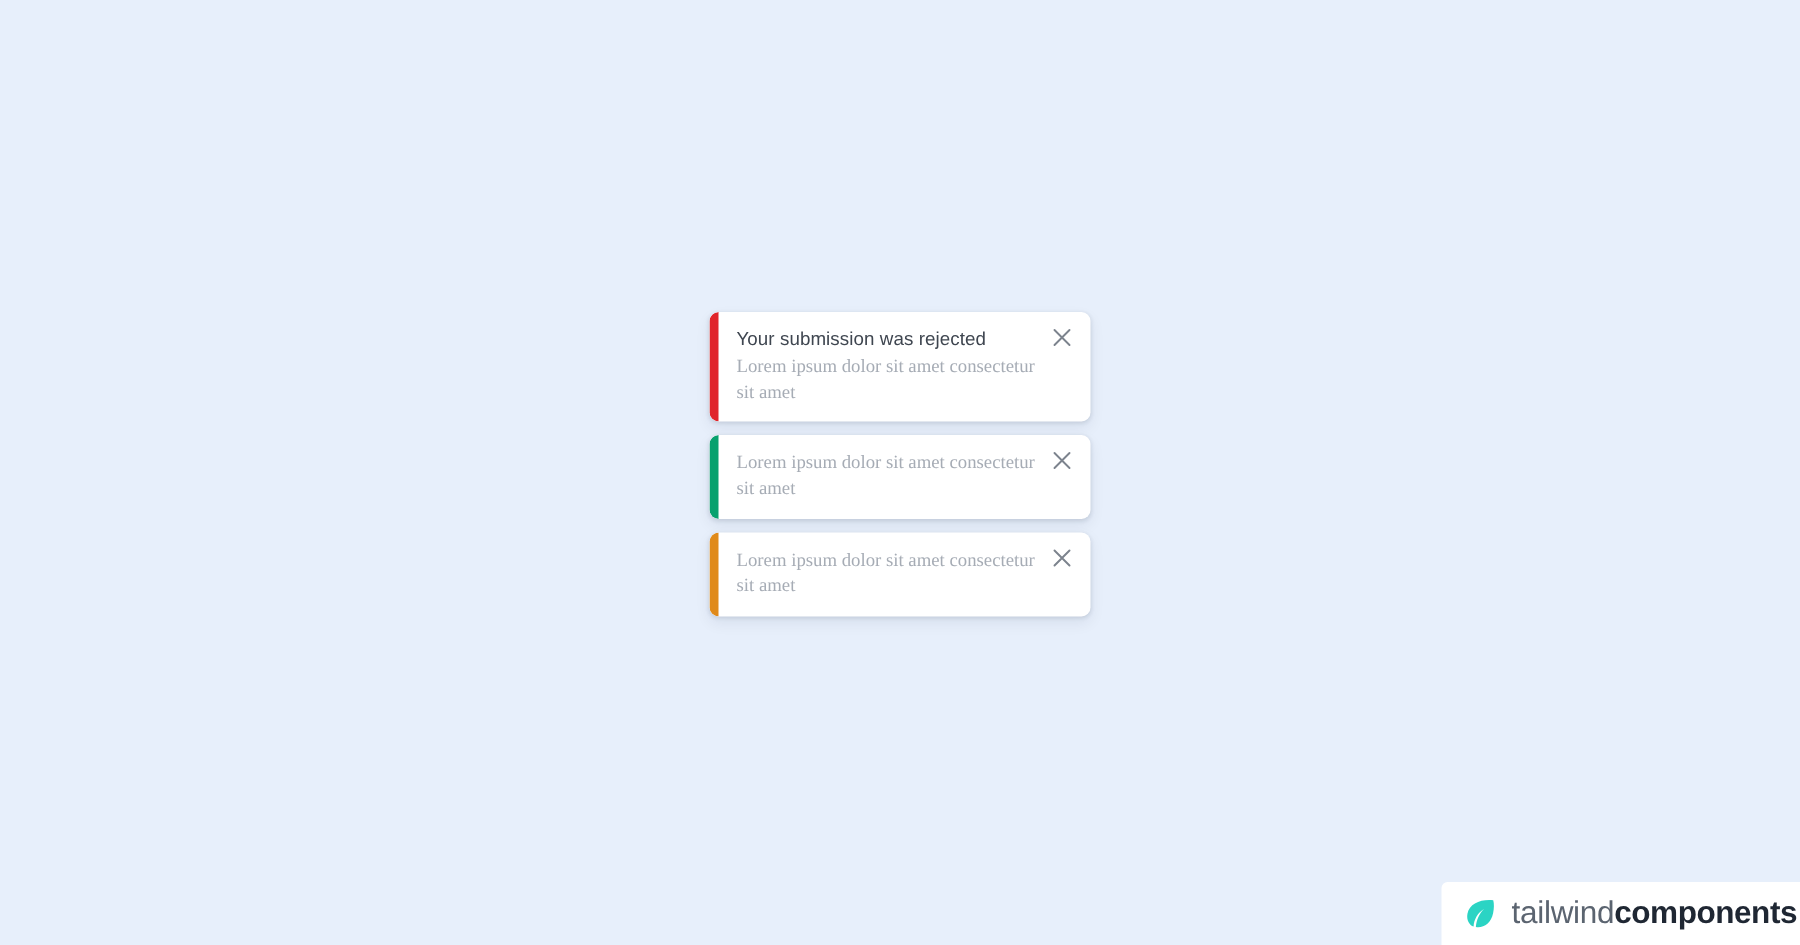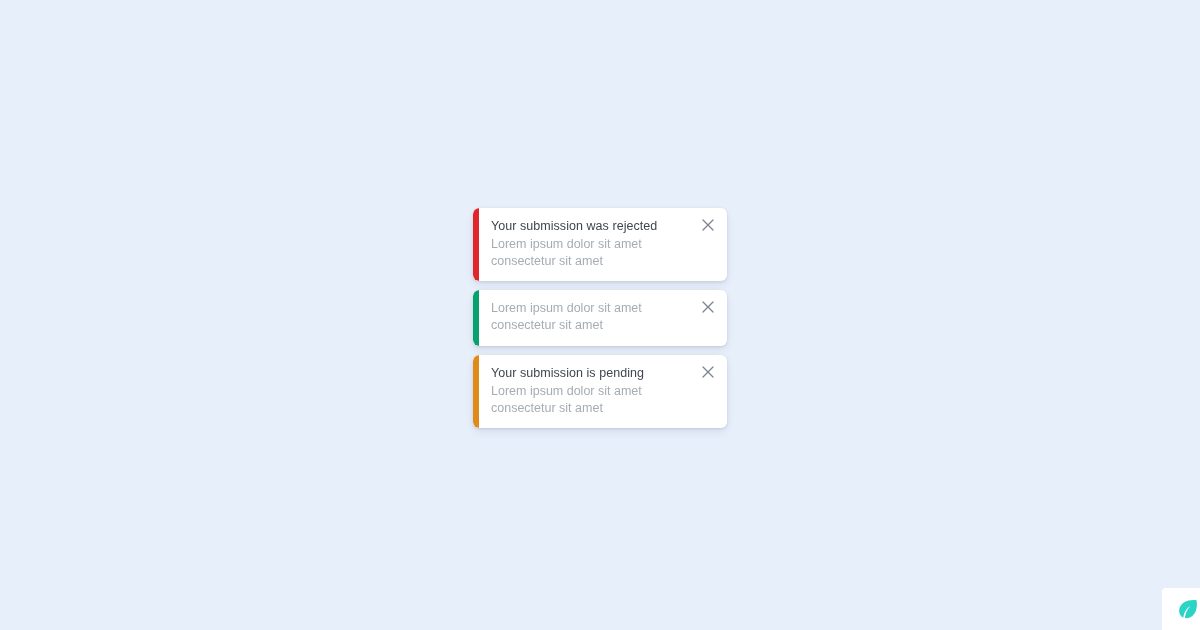--- a/index.html
+++ b/index.html
@@ -59,20 +59,21 @@
     white-space: nowrap;
   }
 
   .toast-desc {
     font-size: 12.5px;
     line-height: 16.5px;
     color: #a6acb5;
     margin: 0;
     padding-right: 8px;
     max-width: 212px;
+    font-family: Liberation Serif, serif;
   }
 
   .toast-close {
     position: absolute;
     top: 9px;
     right: 10px;
     width: 16px;
     height: 16px;
     padding: 0;
     margin: 0;
@@ -153,33 +154,33 @@
             <path d="M2 2 L12 12 M12 2 L2 12" stroke="#7c838d" stroke-width="1.3" stroke-linecap="round"></path>
           </svg>
         </span>
       </button>
     </div>
   </div>
 
   <div class="toast">
     <div class="toast-accent" style="background: rgb(224, 138, 26);"></div>
     <div class="toast-body">
-      <p class="toast-title">Your submission is pending</p>
       <p class="toast-desc">Lorem ipsum dolor sit amet consectetur sit amet</p>
       <button class="toast-close" aria-label="Close">
         <span>
           <svg viewBox="0 0 14 14" fill="none" xmlns="http://www.w3.org/2000/svg">
             <path d="M2 2 L12 12 M12 2 L2 12" stroke="#7c838d" stroke-width="1.3" stroke-linecap="round"></path>
           </svg>
         </span>
       </button>
     </div>
   </div>
 
 </div>
 
 <div class="watermark">
   <span class="wm-leaf">
     <svg viewBox="0 0 24 24" xmlns="http://www.w3.org/2000/svg">
       <path d="M20.5 3.2C12.4 2.3 4.6 5.4 3.3 12.1c-0.8 4.2 1.3 7.6 4.1 8.6 0.3-4.6 2.6-9.1 7.1-11.8-3.3 3.2-5.2 7.4-5.6 12.1 4.9 0.9 10.1-2.4 11.5-9.2C21.1 8.6 21.1 5.6 20.5 3.2z" fill="#2bd4c4"></path>
     </svg>
   </span>
+  <span class="wm-text"><span class="wm-light">tailwind</span><span class="wm-bold">components</span></span>
 </div>
 
 </body></html>

